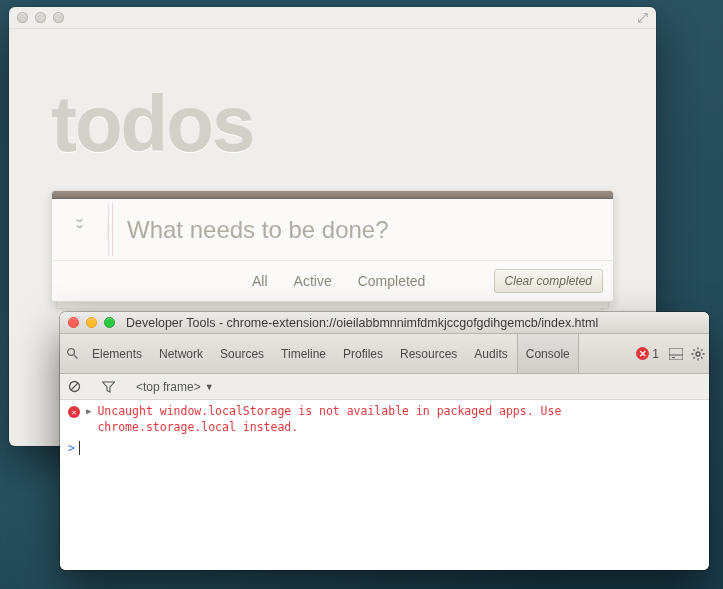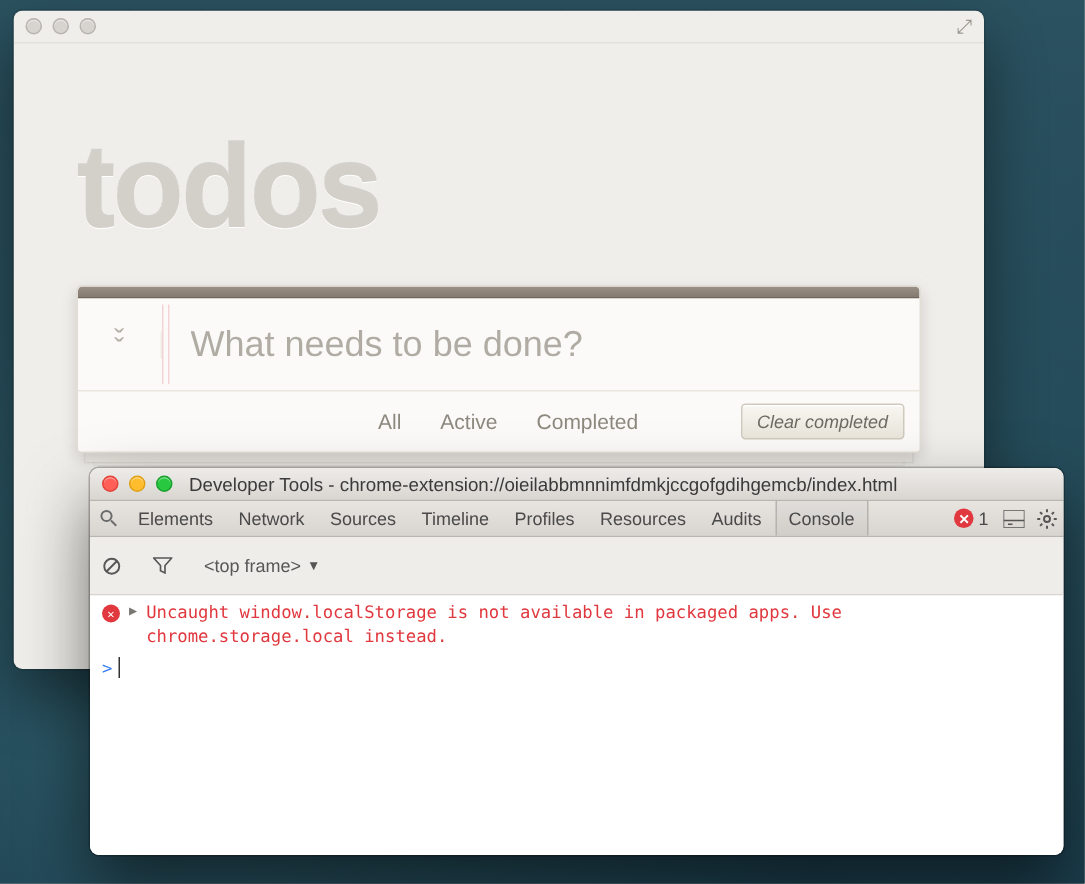--- a/index.html
+++ b/index.html
@@ -114,40 +114,40 @@
     background:linear-gradient(#eeece9,#d9d6d1);
     border-bottom:1px solid #b9b5af;
     color:#3a3a3a; font-size:12.5px;
   }
   .dt-titlebar .dot.red{background:#ff5f57;border-color:#e24238;}
   .dt-titlebar .dot.yellow{background:#ffbd2e;border-color:#e1a116;}
   .dt-titlebar .dot.green{background:#28c940;border-color:#1ca02e;}
   .dt-title { margin-left:4px; white-space:nowrap; overflow:hidden; text-overflow:ellipsis;}
 
   .dt-tabs {
-    height:24px; display:flex; align-items:stretch;
+    height:40px; display:flex; align-items:stretch;
     background:linear-gradient(#e8e5e1,#d8d5d0);
     border-bottom:1px solid #b9b5af;
     color:#4a4a4a;
   }
   .dt-tabs .srch { width:24px; display:flex; align-items:center; justify-content:center; color:#6b6b6b;}
   .dt-tabs .tab { padding:0 8px; display:flex; align-items:center; border-right:1px solid transparent;}
   .dt-tabs .tab.active { border-left:1px solid #b6b3ad; border-right:1px solid #b6b3ad; background:rgba(0,0,0,0.03);}
   .dt-tabs .spacer{flex:1;}
   .dt-tabs .errpill{
     display:flex;align-items:center;gap:3px;margin-right:6px;color:#4a4a4a;
   }
   .dt-tabs .errpill .x{
     width:13px;height:13px;border-radius:50%;background:#e0383e;color:#fff;
     font-size:9px;display:flex;align-items:center;justify-content:center;font-weight:bold;
   }
   .dt-tabs .iconbtn{width:22px;display:flex;align-items:center;justify-content:center;color:#555;}
 
   .dt-toolbar{
-    height:39px;display:flex;align-items:center;gap:21px;padding:0 8px;
+    height:26px;display:flex;align-items:center;gap:21px;padding:0 8px;
     border-bottom:1px solid #d9d6d1;color:#575757;background:#efedea;
   }
   .dt-toolbar .sel{display:flex;align-items:center;gap:4px;}
   .dt-toolbar .sel .caret{font-size:9px;color:#555;}
 
   .dt-body{flex:1;background:#fff;padding:4px 8px;font-family:Menlo,Consolas,monospace;font-size:11.5px;}
   .err-row{display:flex;align-items:flex-start;gap:6px;color:#e0383e;}
   .err-row .x{width:12px;height:12px;border-radius:50%;background:#e0383e;color:#fff;
     font-size:8px;display:flex;align-items:center;justify-content:center;font-weight:bold;margin-top:2px;flex:none;}
   .err-row .tri{color:#7a7772;font-size:9px;margin-top:2px;}

